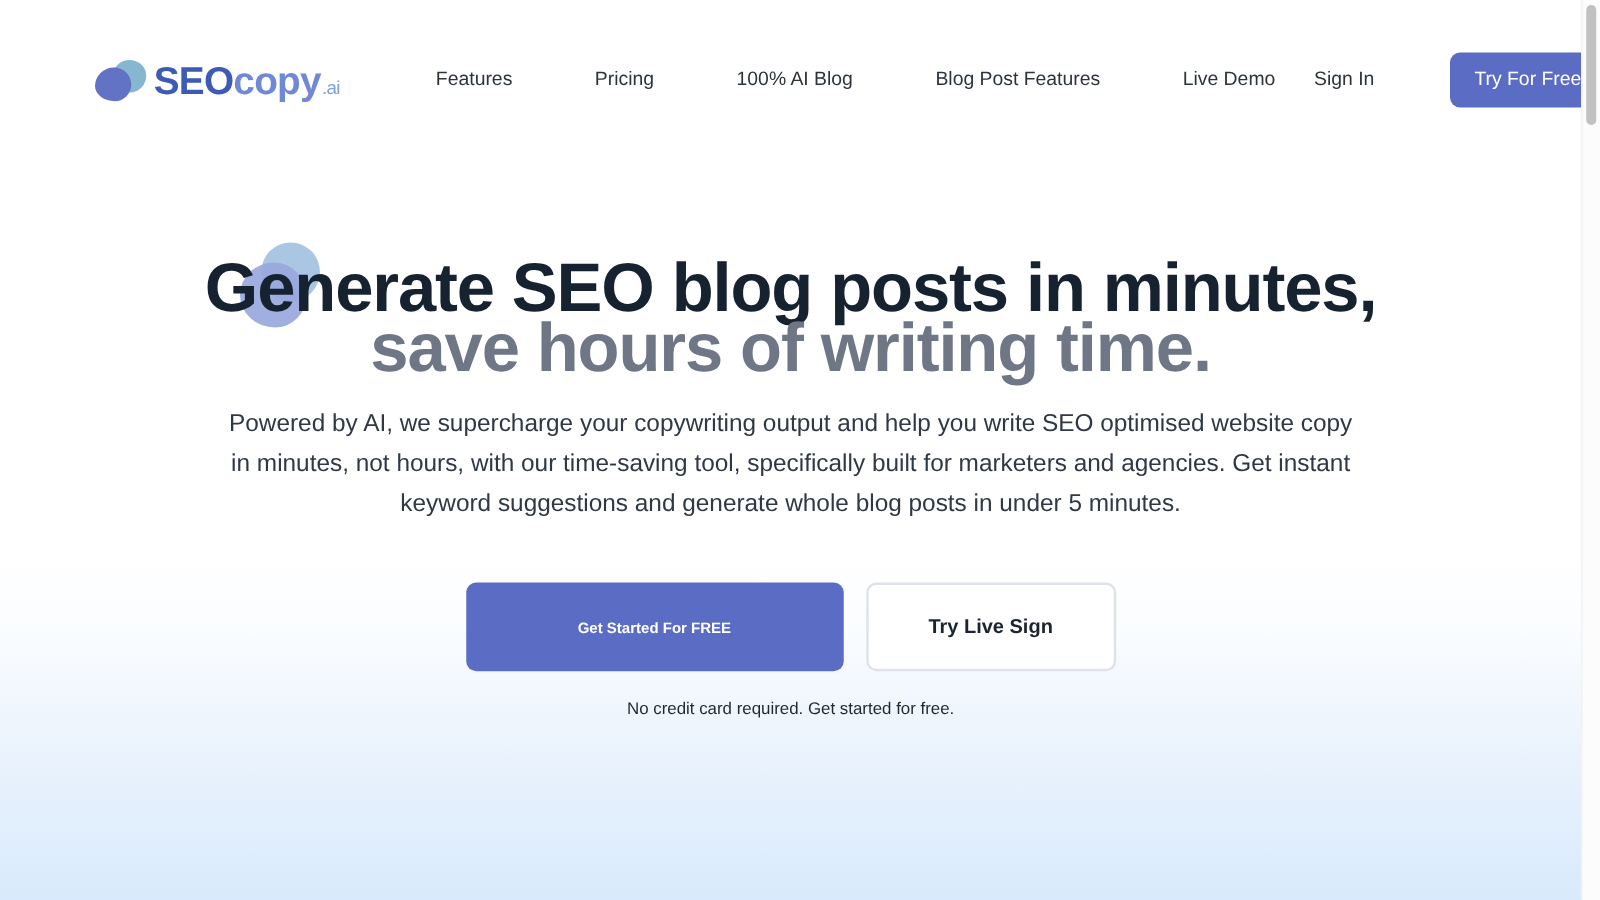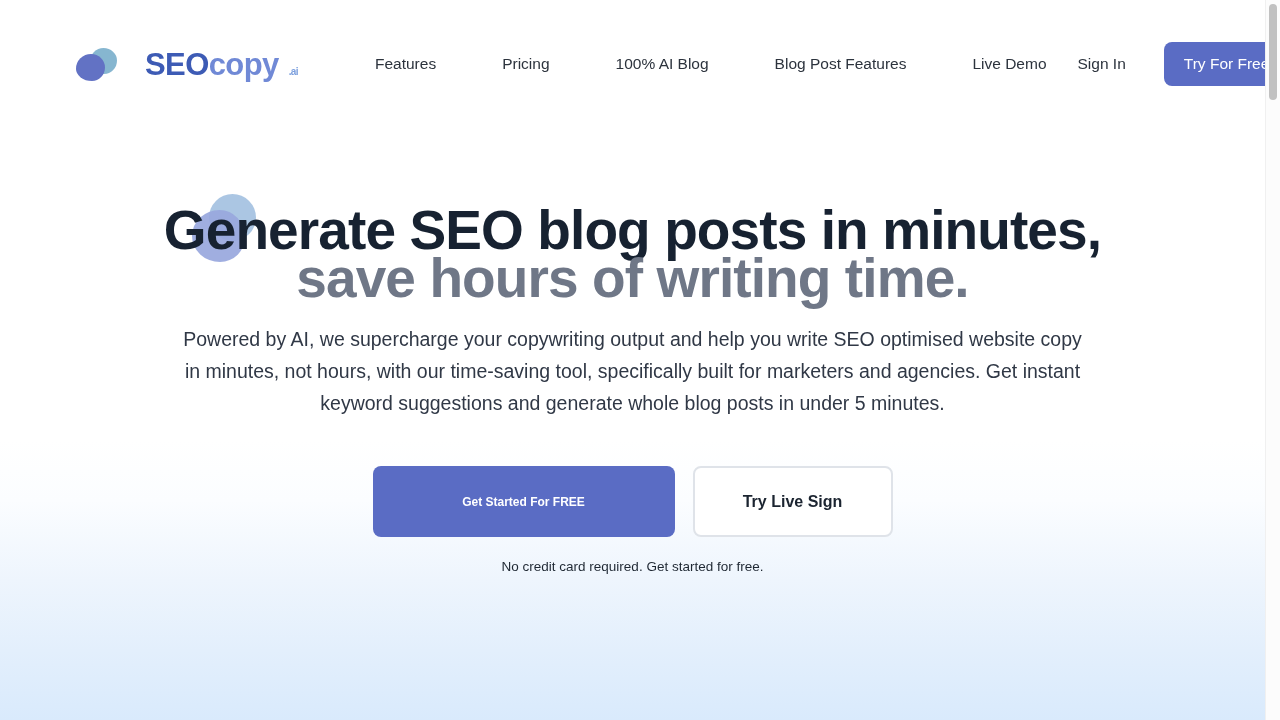--- a/index.html
+++ b/index.html
@@ -46,21 +46,20 @@
     padding: 0 76px 0 76px;
   }
 
   
   .logo {
     display: flex;
     align-items: center;
     height: 44px;
     flex: 0 0 auto;
     cursor: pointer;
-    gap: 22px;
   }
   .logo-mark {
     position: relative;
     width: 42px;
     height: 36px;
     margin-right: 5px;
     flex: 0 0 auto;
   }
   .logo-mark .blob-a {
     position: absolute;
@@ -91,24 +90,24 @@
   .logo-seo {
     font-weight: bold;
     color: #3d5bb5;
   }
   .logo-copy {
     font-weight: bold;
     color: #7089d6;
     text-align: center;
   }
   .logo-ai {
-    font-weight: bold;
-    font-size: 10px;
+    font-weight: normal;
+    font-size: 15px;
     color: #7da0de;
-    margin-left: 10px;
+    margin-left: 1px;
   }
 
   
   #nav {
     display: flex;
     align-items: flex-end;
     margin-left: 46px;
     gap: 4px;
   }
   .nav-link {
@@ -125,21 +124,21 @@
     margin-left: auto;
     display: flex;
     align-items: center;
   }
   #signin-link {
     font-size: 15.5px;
     color: #2c333d;
     text-decoration: none;
     white-space: nowrap;
     cursor: pointer;
-    margin-right: 38px;
+    margin-right: 60px;
   }
   #try-free-btn {
     background: #5a6cc4;
     color: #ffffff;
     font-size: 15.5px;
     border: none;
     border-radius: 8px;
     padding: 13px 20px;
     cursor: pointer;
     font-family: "Liberation Sans", sans-serif;

